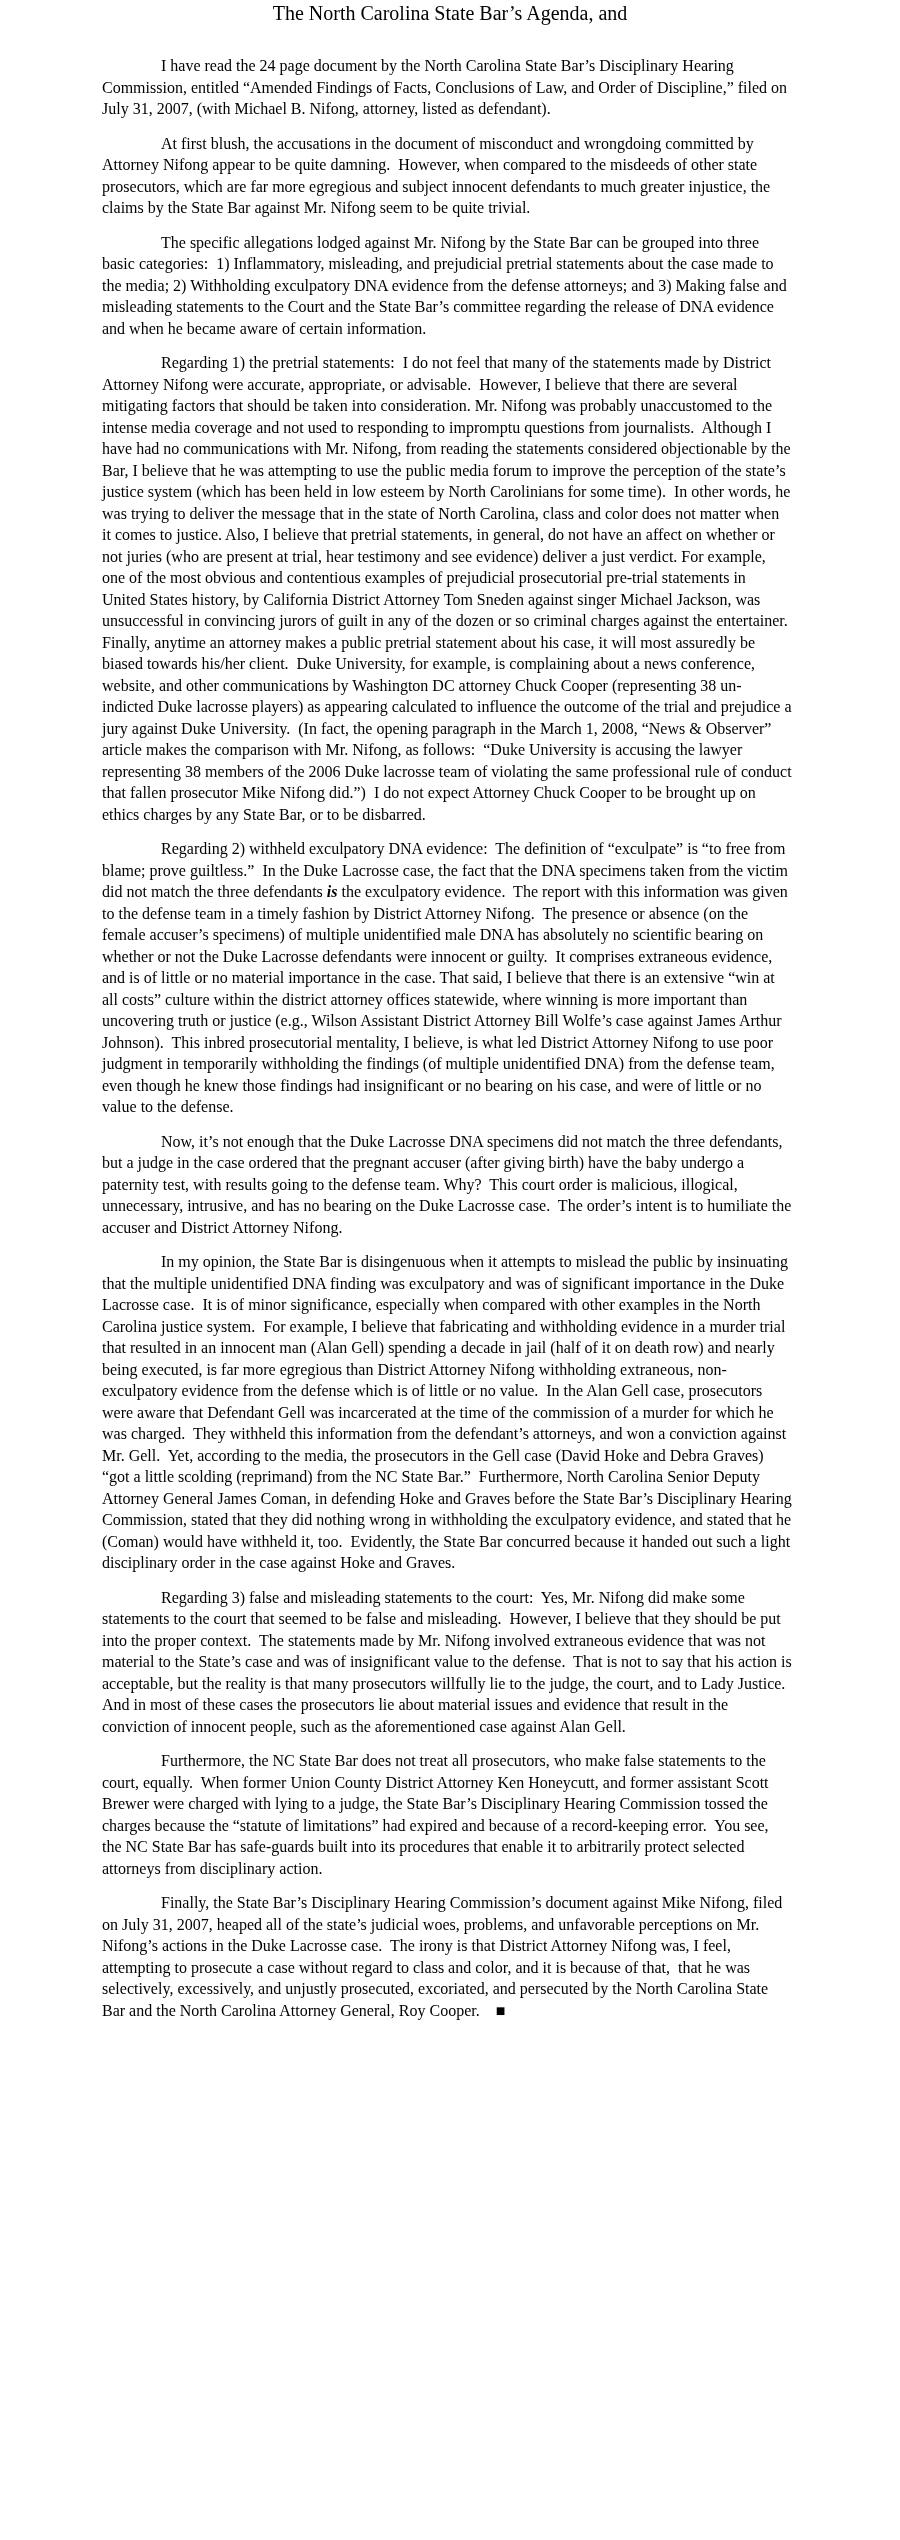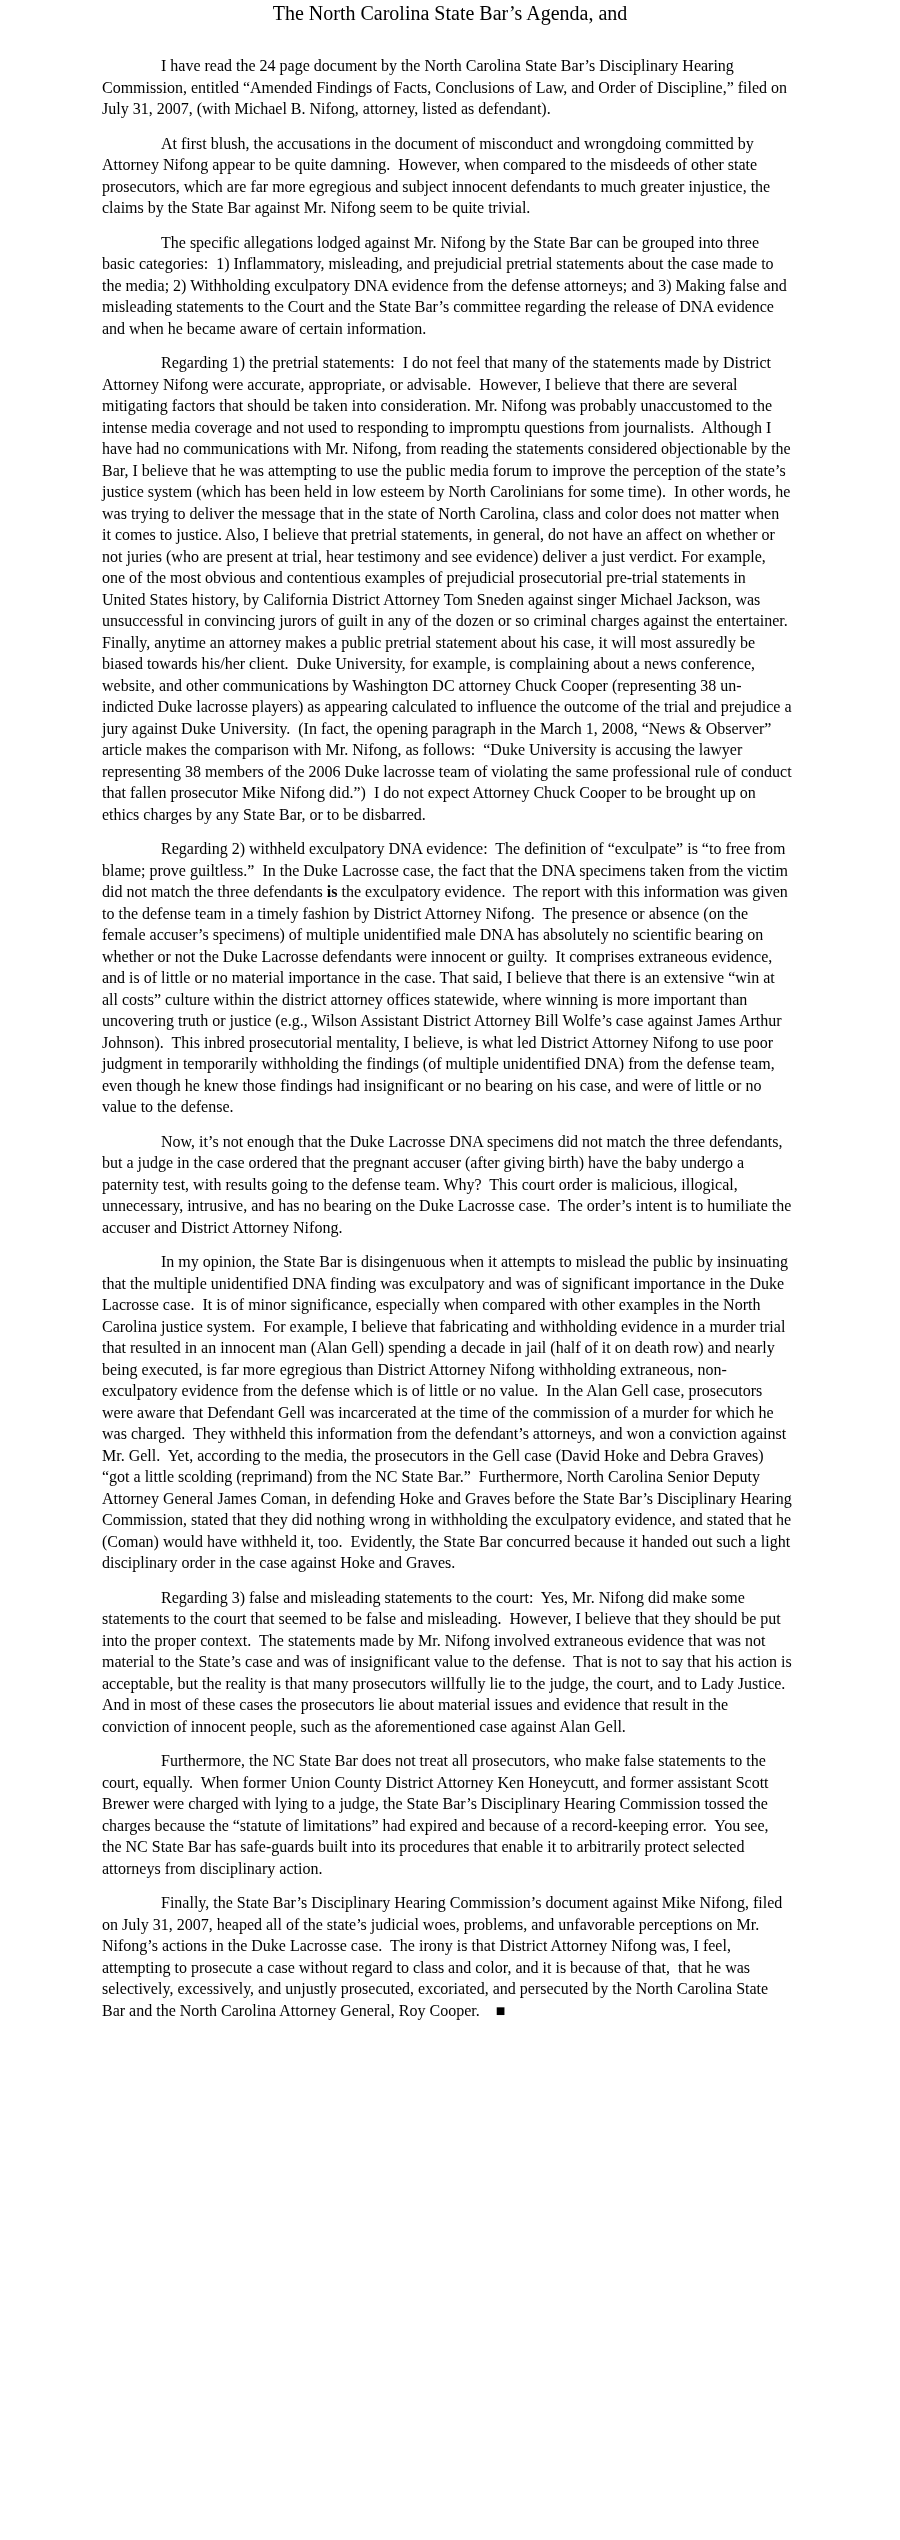--- a/index.html
+++ b/index.html
@@ -22,21 +22,21 @@
     width: 690px;
     font-size: 16px;
     line-height: 21.5px;
     text-align: left;
   }
   .para {
     margin: 0 0 13px 0;
     text-indent: 59px;
     white-space: pre-wrap;
   }
-  .bold { font-weight: 700; }
+  .bold { font-weight: 700; font-style: italic; }
   .end-marker { letter-spacing: 0; }
 </style>
 </head>
 <body>
 
 <div class="page">
   <div class="title">
     <div>The North Carolina State Bar’s Agenda, and</div>
   </div>
   <div class="doc-body" id="doc-body">

